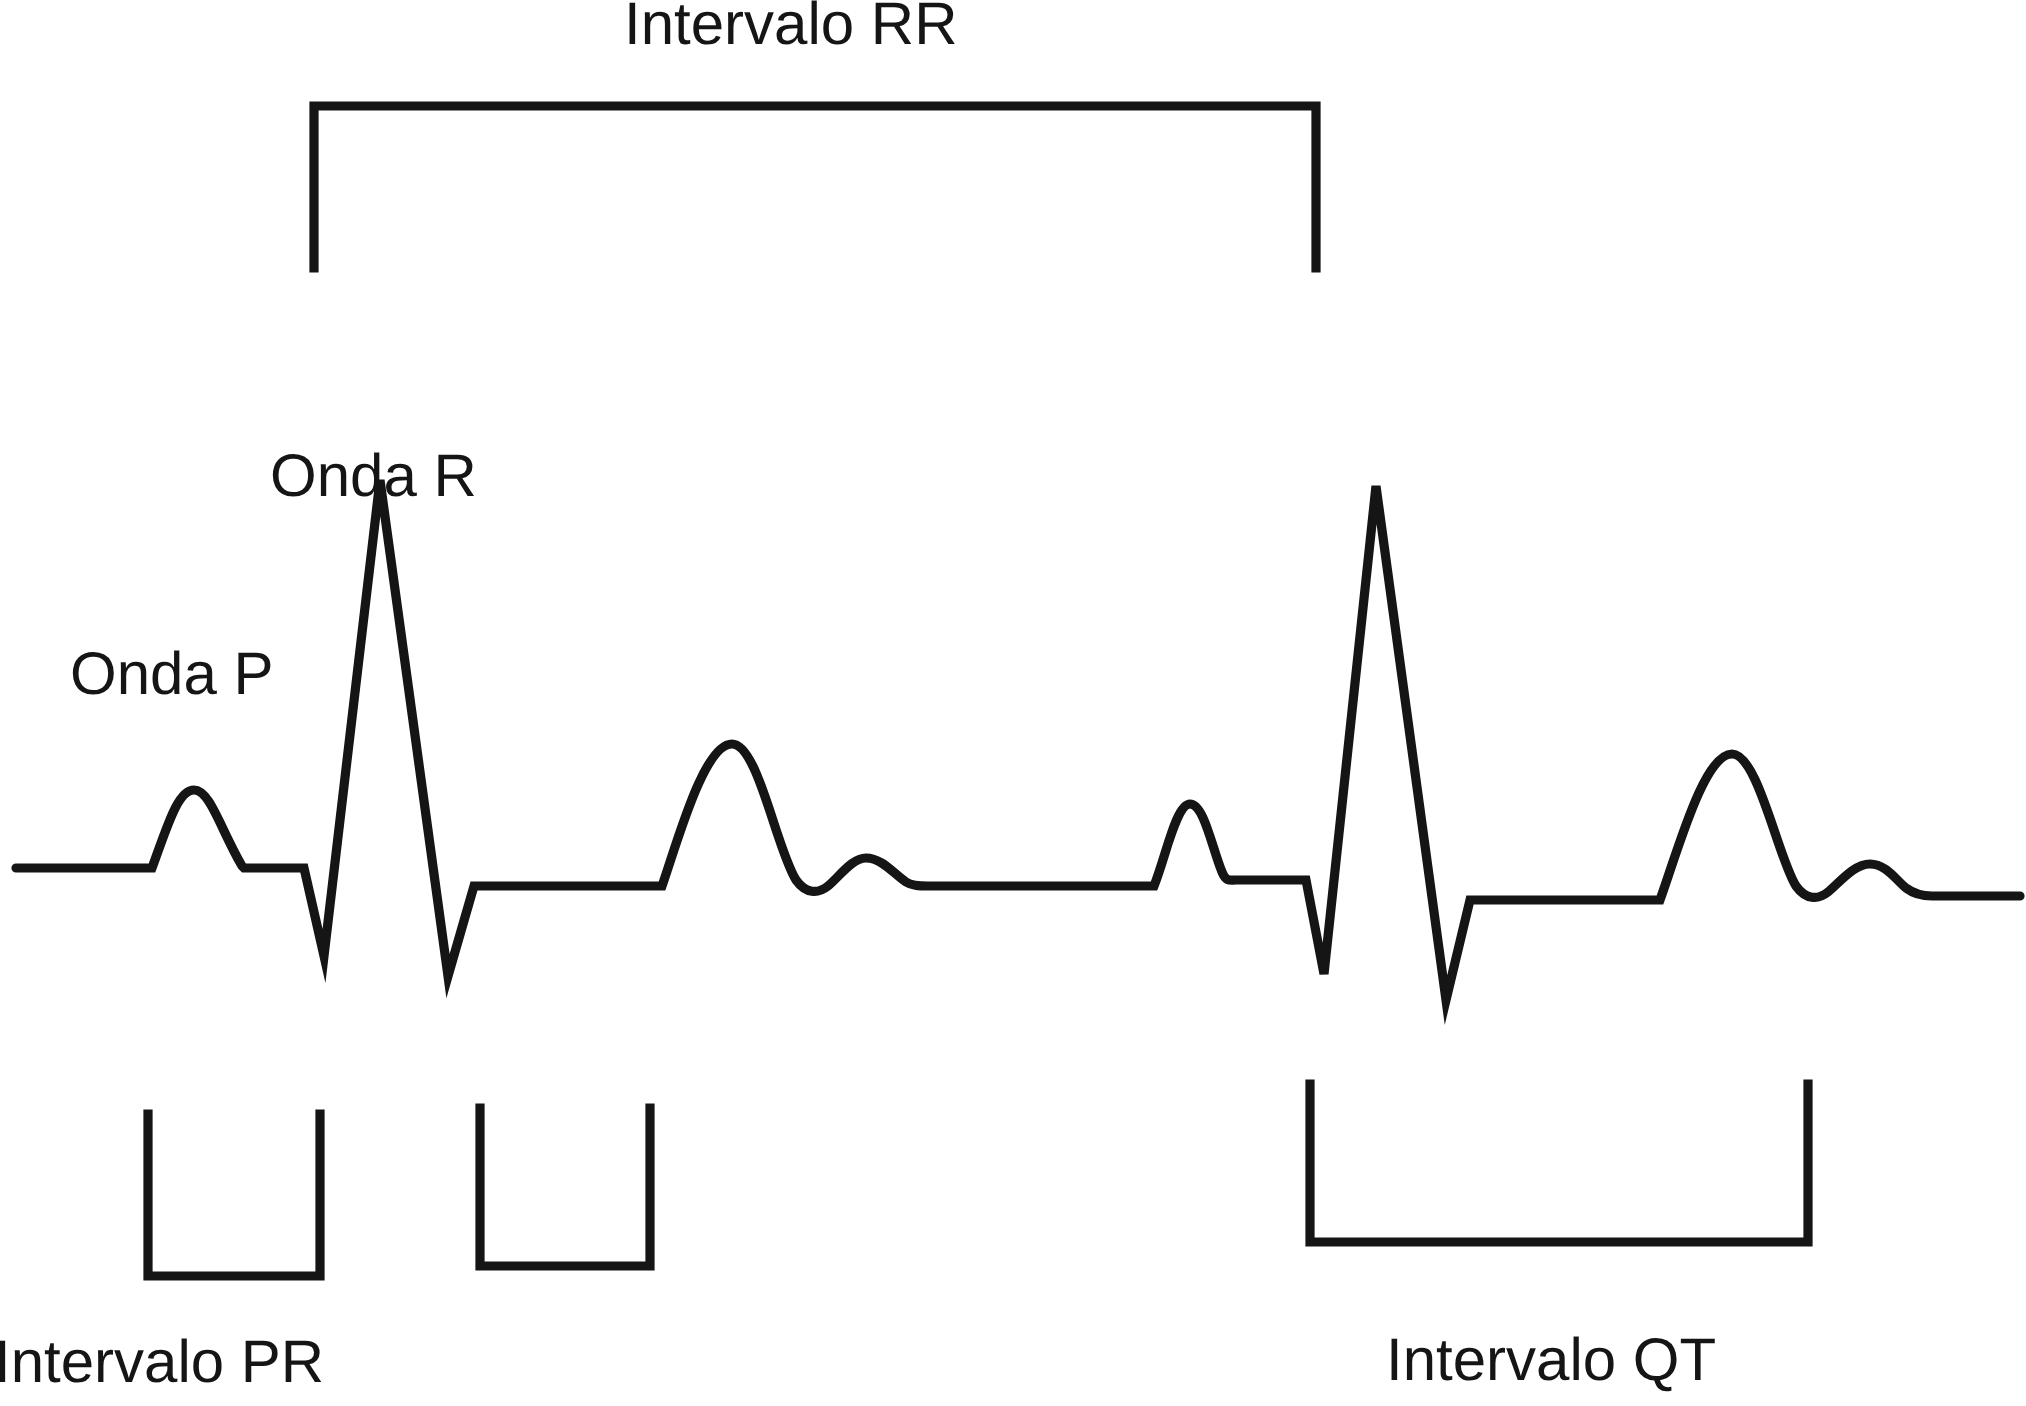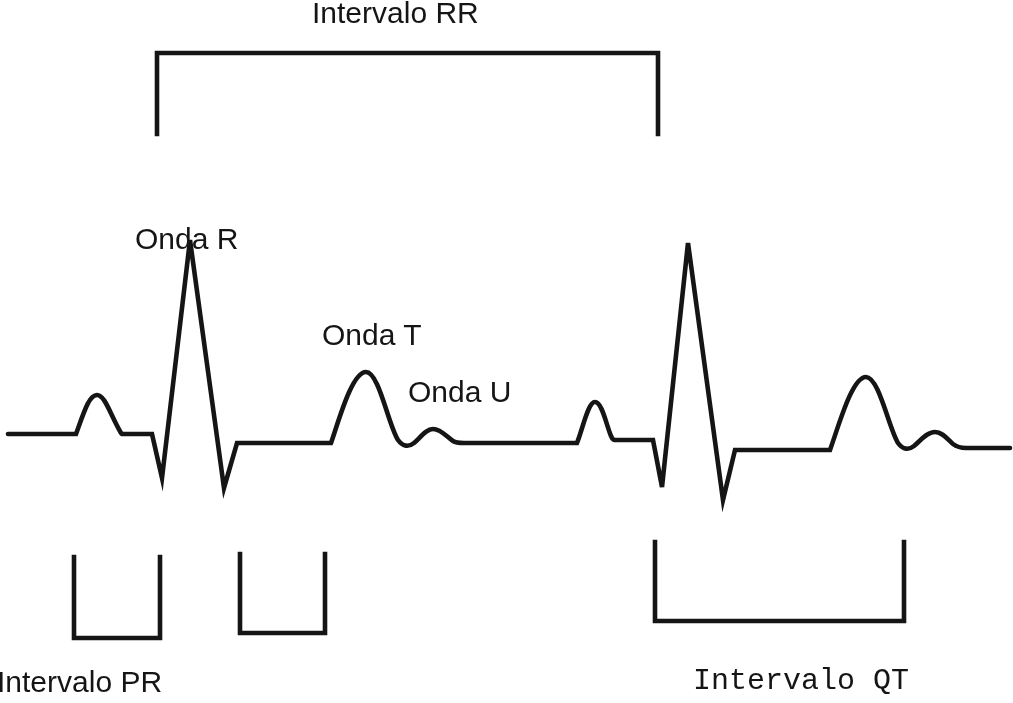--- a/index.html
+++ b/index.html
@@ -39,43 +39,42 @@
   }
   #lbl-intervalo-rr{left:312px;top:-2px;}
   #lbl-onda-r{left:135px;top:192px;margin-top:32px;}
   #lbl-onda-p{left:35px;top:323px;}
   #lbl-onda-t{left:322px;top:320px;}
   #lbl-onda-u{left:408px;top:377px;}
   #lbl-onda-q{left:57px;top:498px;}
   #lbl-onda-s{left:205px;top:498px;}
   #lbl-intervalo-pr{left:-3px;top:667px;}
   #lbl-segmento-st{left:203px;top:667px;}
-  #lbl-intervalo-qt{left:693px;top:666px;font-family:Liberation Mono, monospace;}
+  #lbl-intervalo-qt{left:693px;top:666px;}
 </style>
 </head>
 <body>
 
 <div class="canvas">
 
   <svg class="draw" viewBox="0 0 1013 703" xmlns="http://www.w3.org/2000/svg">
     <path class="bracket" d="M 157 134 L 157 53 L 658 53 L 658 134"></path>
     <path class="bracket" d="M 74 557 L 74 638 L 160 638 L 160 557"></path>
     <path class="bracket" d="M 240 554 L 240 633 L 325 633 L 325 554"></path>
     <path class="bracket" d="M 655 542 L 655 621 L 904 621 L 904 542"></path>
     <path class="trace" d="M 8 434 L 76 434 C 84 412 89 395 97 395 C 105 395 110 414 121 433 L 122 434 L 152 434 L 162 478 L 190 240 L 224 488 L 237 443 L 331 443 C 339 420 352 372 366 372 C 379 372 388 424 398 440 C 403 447 409 447 414 443 C 420 438 426 429 433 429 C 441 429 447 437 453 441 C 456 443 460 443 464 443 L 577 443 C 583 428 588 402 595 402 C 602 402 606 424 611 436 C 613 441 615 440 618 440 L 653 440 L 662 487 L 688 243 L 723 500 L 735 450 L 830 450 C 839 425 852 377 866 377 C 879 377 889 429 898 443 C 903 450 909 450 914 446 C 920 441 927 432 935 432 C 943 432 948 440 953 444 C 957 447 961 448 966 448 L 1010 448"></path>
   </svg>
 
   <div class="lbl" id="lbl-intervalo-rr">Intervalo RR</div>
 
   <div class="lbl" id="lbl-onda-r">Onda R</div>
 
+  <div class="lbl" id="lbl-onda-p">Onda P</div>
 
-  <div class="lbl" id="lbl-onda-t">Onda T</div>
 
-  <div class="lbl" id="lbl-onda-u">Onda U</div>
 
 
 
   <div class="lbl" id="lbl-intervalo-pr">Intervalo PR</div>
 
 
   <div class="lbl" id="lbl-intervalo-qt">Intervalo QT</div>
 
 </div>
 

